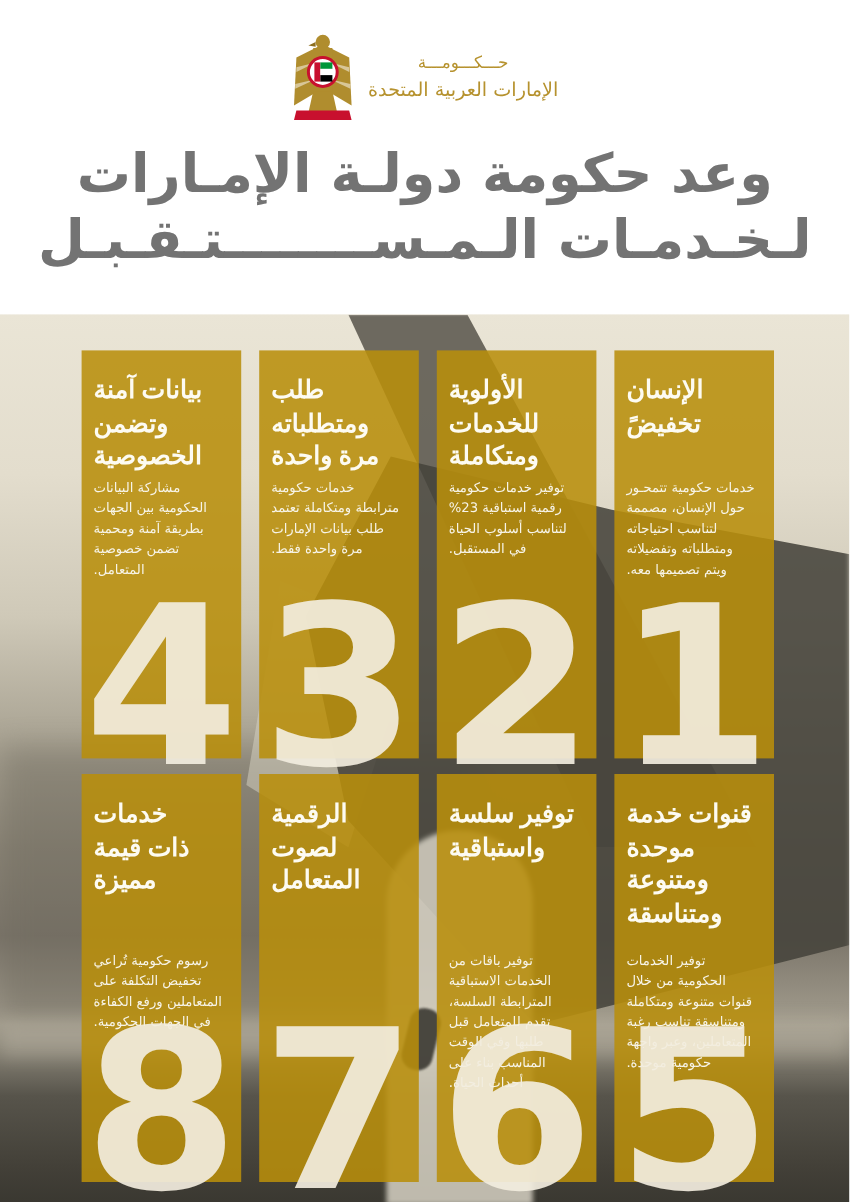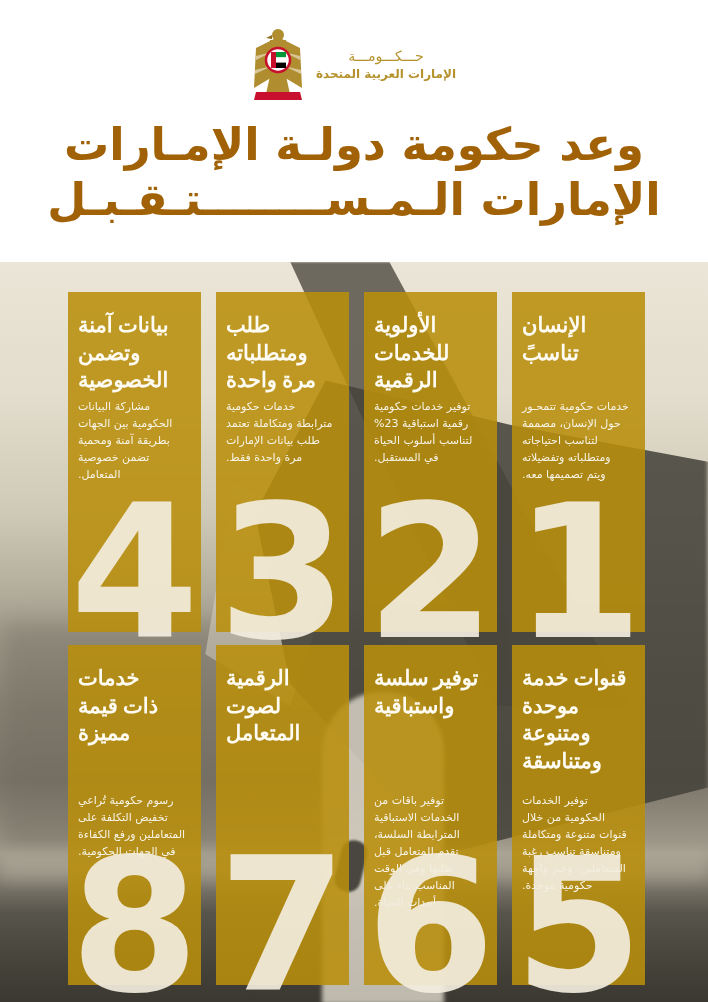--- a/index.html
+++ b/index.html
@@ -4,24 +4,24 @@
 <style>
   html,body{margin:0;padding:0;}
   body{font-family:"DejaVu Sans", sans-serif; background:#ffffff;}
   .page{position:relative;width:708px;height:1002px;overflow:hidden;background:#ffffff;}
 
   
   .logo-row{position:absolute;top:26px;left:0;width:708px;display:flex;justify-content:center;align-items:center;gap:12px;}
   .emblem{width:52px;height:78px;flex:0 0 auto;}
   .logo-text{direction:rtl;text-align:center;color:#b6922e;}
   .logo-line1{font-size:14px;letter-spacing:0;line-height:1.4;}
-  .logo-line2{font-size:12px;font-weight:bold;line-height:1.4;}
+  .logo-line2{font-size:16px;font-weight:normal;line-height:1.4;}
 
   .main-title{position:absolute;top:118px;left:0;width:708px;direction:rtl;text-align:center;
-    color:#a16207;font-weight:bold;font-size:45px;line-height:1.22;}
+    color:#737373;font-weight:bold;font-size:45px;line-height:1.22;}
 
   
   .photo{position:absolute;top:262px;left:0;width:708px;height:740px;overflow:hidden;
     background:linear-gradient(180deg,#eae5d6 0%,#e3ddcd 18%,#cfc9b8 34%,#a9a393 48%,#8b8577 60%,#7b756a 70%,#a39d8e 80%,#57544b 88%,#434038 96%,#3a3831 100%);}
   .photo .shape{position:absolute;}
   .skyline{left:0;top:360px;width:400px;height:230px;background:#6b665a;opacity:.40;filter:blur(12px);}
   .flag-pole{left:0;top:0;width:708px;height:740px;background:#57544b;opacity:.85;filter:blur(1px);
     clip-path:polygon(41% 0%,55% 0%,89% 60%,70% 60%);}
   .flag-body{left:0;top:0;width:708px;height:740px;background:#46443c;opacity:.88;filter:blur(2px);
     clip-path:polygon(46% 16%,72% 22%,100% 27%,100% 71%,63% 80%,41% 57%,36% 34%);}
@@ -78,44 +78,44 @@
       <polygon points="4,66 48,66 50,74 2,74" fill="#c8102e"></polygon>
     </svg>
     <div class="logo-text">
       <div class="logo-line1">حـــكـــومـــة</div>
       <div class="logo-line2">الإمارات العربية المتحدة</div>
     </div>
   </div>
 
   <div class="main-title">
     <div>وعد حكومة دولـة الإمـارات</div>
-    <div>الإمارات الـمـســــــــتـقـبـل</div>
+    <div>لـخـدمـات الـمـســــــــتـقـبـل</div>
   </div>
 
   <div class="photo">
     <div class="shape skyline"></div>
     <div class="shape flag-white-stripe"></div>
     <div class="shape flag-pole"></div>
     <div class="shape flag-body"></div>
     <div class="shape shore-strip"></div>
     <div class="shape person-figure"></div>
     <div class="shape person-hand"></div>
   </div>
 
   <div class="card-row row-1">
     <div class="card">
       <div class="card-title">الإنسان
-تناسبً</div>
+تخفيضً</div>
       <div class="card-desc">خدمات حكومية تتمحـور حول الإنسان، مصممة لتناسب احتياجاته ومتطلباته وتفضيلاته ويتم تصميمها معه.</div>
       <div class="card-number">1</div>
     </div>
     <div class="card">
       <div class="card-title">الأولوية
 للخدمات
-الرقمية</div>
+ومتكاملة</div>
       <div class="card-desc">توفير خدمات حكومية رقمية استباقية 23% لتناسب أسلوب الحياة في المستقبل.</div>
       <div class="card-number">2</div>
     </div>
     <div class="card">
       <div class="card-title">طلب
 ومتطلباته
 مرة واحدة</div>
       <div class="card-desc">خدمات حكومية مترابطة ومتكاملة تعتمد طلب بيانات الإمارات مرة واحدة فقط.</div>
       <div class="card-number">3</div>
     </div>

